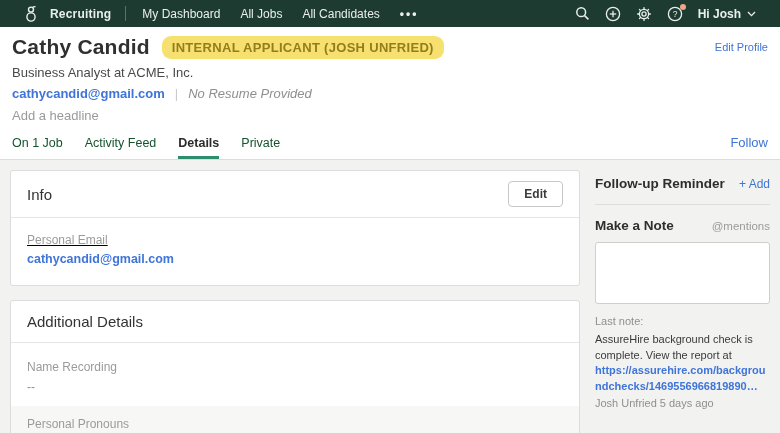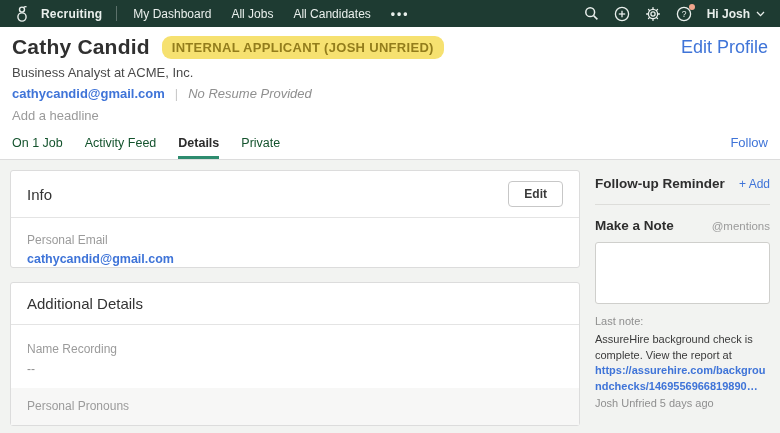--- a/index.html
+++ b/index.html
@@ -1,38 +1,38 @@
 <!DOCTYPE html>
 <html><head>
 <meta charset="utf-8">
 <style>
   * { margin:0; padding:0; box-sizing:border-box; }
   html,body { width:780px; height:433px; }
   body { font-family:"Liberation Sans", sans-serif; background:#f2f3f1; overflow:hidden; }
   .app { width:780px; height:433px; overflow:hidden; position:relative; }
 
   
-  .navbar { height:27px; background:#1e3b32; display:flex; align-items:center; color:#e9efec; font-size:12px; padding:0 15px; }
+  .navbar { height:27px; background:#1e3b32; display:flex; align-items:center; color:#e9efec; font-size:12px; padding:0 24px; }
   .nav-logo { width:16px; height:18px; margin-right:10px; display:flex; align-items:center; }
   .nav-brand { font-weight:bold; margin-right:14px; letter-spacing:.2px; }
   .nav-sep { width:1px; height:15px; background:rgba(255,255,255,.28); margin-right:16px; }
   .nav-item { margin-right:20px; cursor:pointer; white-space:nowrap; }
   .nav-dots { letter-spacing:2px; font-weight:bold; }
   .nav-spacer { flex:1; }
   .nav-icon { width:17px; height:17px; margin-left:14px; display:flex; align-items:center; justify-content:center; position:relative; cursor:pointer; }
   .nav-icon svg { display:block; }
   .help-dot { position:absolute; top:-1px; right:-2px; width:6px; height:6px; border-radius:50%; background:#f2a58c; }
   .nav-user { margin-left:14px; font-weight:bold; display:flex; align-items:center; gap:6px; cursor:pointer; }
 
   
   .cand-header { background:#fff; padding:8px 12px 0 12px; }
   .cand-top { display:flex; align-items:center; }
   .cand-name { font-size:21px; font-weight:bold; color:#303030; letter-spacing:.2px; }
   .badge { background:#f6e170; color:#937d1c; font-size:13px; font-weight:bold; letter-spacing:.3px; border-radius:9px; padding:4px 10px; margin-left:12px; white-space:nowrap; }
-  .edit-profile { margin-left:auto; color:#3f74d8; font-size:18px; cursor:pointer; }
+  .edit-profile { margin-left:auto; color:#3f74d8; font-size:11px; cursor:pointer; }
   .cand-sub { font-size:13px; color:#4a4a4a; margin-top:6px; }
   .cand-contact { display:flex; align-items:center; margin-top:6px; font-size:13px; }
   .cand-email { color:#3f74d8; font-weight:bold; cursor:pointer; }
   .contact-sep { color:#c9c9c9; margin:0 10px; }
   .no-resume { color:#8f8f8f; font-style:italic; }
   .headline { color:#9a9a9a; font-size:13px; margin-top:7px; cursor:text; }
 
   
   .tabs-row { background:#fff; display:flex; align-items:flex-end; padding:12px 12px 0 12px; border-bottom:1px solid #dcdcdc; }
   .tab { font-size:12.5px; color:#14532d; margin-right:22px; padding-bottom:9px; cursor:pointer; position:relative; white-space:nowrap; }
@@ -40,21 +40,21 @@
   .tab.active::after { content:""; position:absolute; left:0; right:0; bottom:0; height:3px; background:#2e8c6f; }
   .follow-link { margin-left:auto; color:#3f74d8; font-size:13px; padding-bottom:9px; cursor:pointer; }
 
   
   .content { display:flex; padding:10px 10px 0 10px; align-items:flex-start; }
   .main-col { width:570px; }
   .card { background:#fff; border:1px solid #dcdcdc; border-radius:3px; margin-bottom:14px; }
   .card-header { display:flex; align-items:center; padding:10px 16px; border-bottom:1px solid #e4e4e4; min-height:42px; }
   .card-title { font-size:15px; color:#333; }
   .btn-edit { margin-left:auto; background:#fff; border:1px solid #c7c7c7; border-radius:4px; padding:5px 15px; font-size:12px; font-weight:bold; color:#3a3a3a; cursor:pointer; font-family:inherit; }
-  .card-body { padding:15px 16px 0 16px; }
+  .card-body { padding:15px 16px 18px 16px;text-decoration:underline; }
   .field-label { font-size:12px; color:#9b9b9b; }
   .field-value-link { font-size:12.5px; color:#3f74d8; margin-top:5px; font-weight:bold; cursor:pointer; display:inline-block; }
 
   .detail-row { padding:11px 16px 12px 16px; }
   .detail-row.alt { background:#f7f7f6; }
   .detail-label { font-size:12px; color:#9b9b9b; display:flex; align-items:center; gap:6px; }
   .detail-value { font-size:12px; color:#8f8f8f; margin-top:6px; }
   .details-card { margin-bottom:0; border-bottom:1px solid #dcdcdc; }
   .details-card .pad-top { height:6px; }
 

